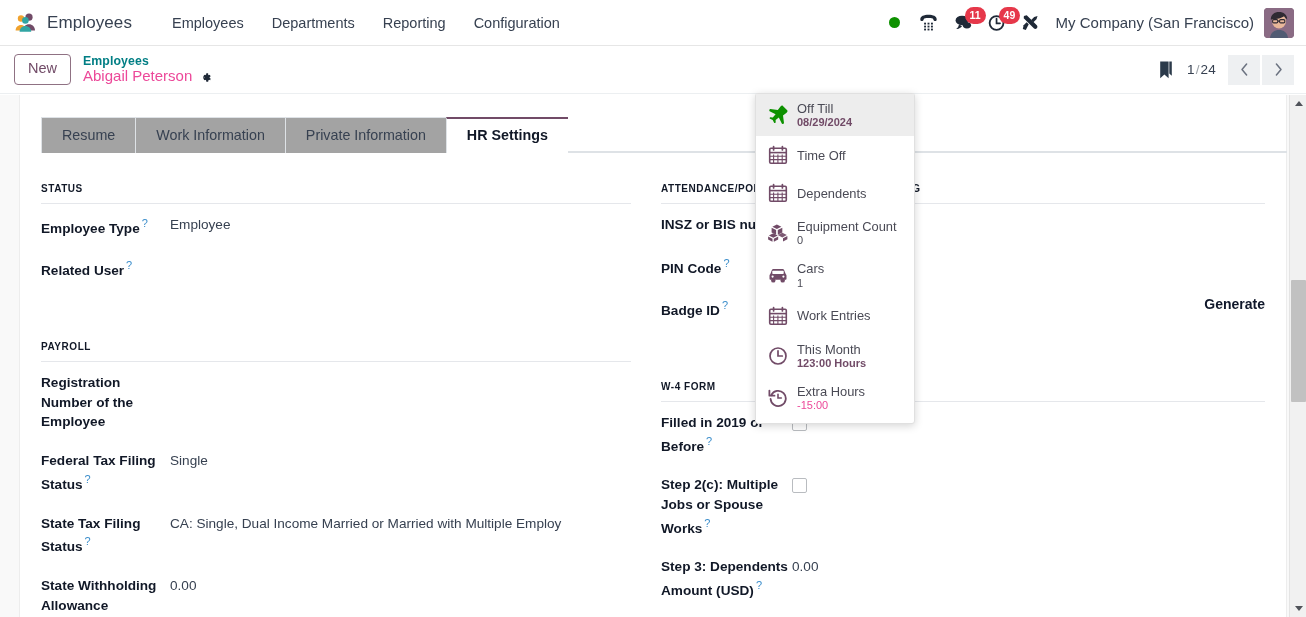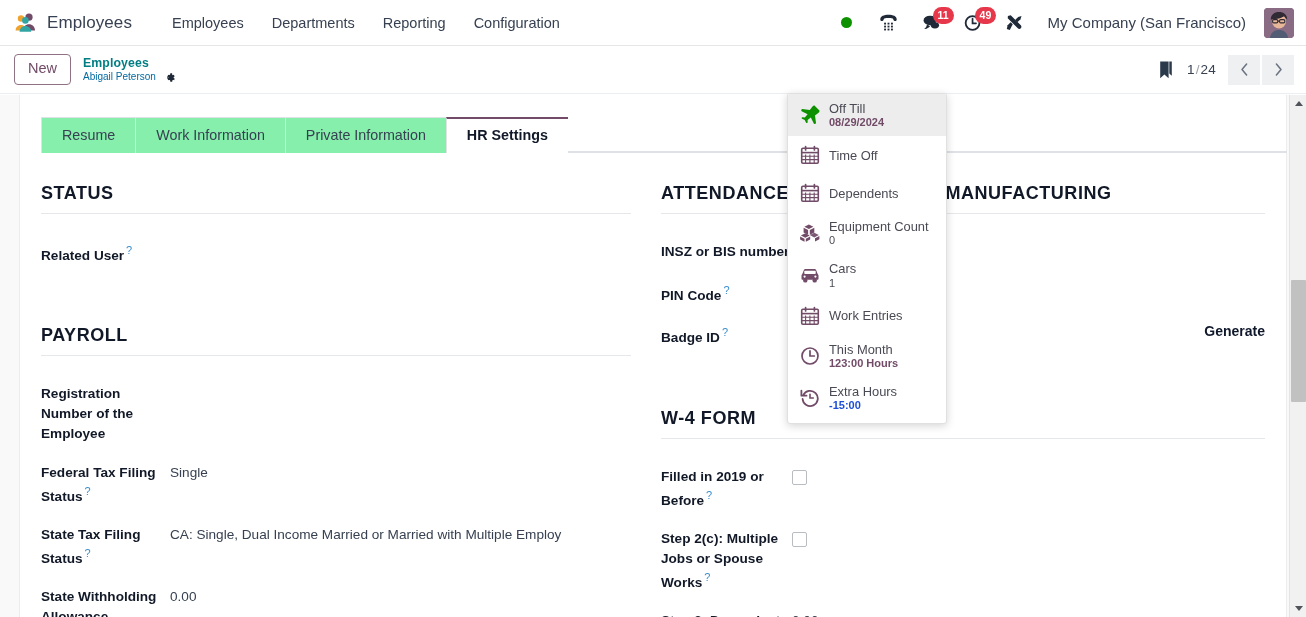--- a/index.html
+++ b/index.html
@@ -33,21 +33,21 @@
     font-size: 17px; color: #374151; font-weight: 400;
     letter-spacing: .1px;
   }
   .nav-items { display: flex; align-items: center; gap: 0; }
   .nav-item {
     font-size: 14.5px; color: #374151;
     padding: 6px 14px; cursor: pointer; white-space: nowrap;
   }
   .nav-right {
     margin-left: auto;
-    display: flex; align-items: center; gap: 8px;
+    display: flex; align-items: center; gap: 0px;
   }
   .sys-icon {
     position: relative;
     display: flex; align-items: center; justify-content: center;
     width: 34px; height: 34px; cursor: pointer; color: #1f2937;
   }
   .dot-green {
     width: 11px; height: 11px; border-radius: 50%;
     background: #0d9100;
   }
@@ -96,21 +96,21 @@
     cursor: pointer;
     margin-right: 12px;
     line-height: 1.2;
   }
   .breadcrumb { line-height: 1.12; padding-top:1px; }
   .bc-top {
     font-size: 12.3px; color: #017e84; font-weight: 700;
     cursor: pointer; letter-spacing: .1px;
   }
   .bc-current {
-    font-size: 10px; color: #0369a1;
+    font-size: 15px; color: #ec4899;
     display: flex; align-items: center; gap: 7px;
   }
   .gear {
     width: 13px; height: 13px; display:block; cursor:pointer;
     position: relative; top: 1px;
   }
 
   
   .stat-buttons {
     display: flex; align-items: stretch;
@@ -172,42 +172,42 @@
     border: none;
     display: flex; align-items: center; justify-content: center;
     cursor: pointer;
     color: #6b7280;
   }
   .pager-btn + .pager-btn { margin-left: 2px; }
 
   
   .dropdown {
     position: absolute;
-    left: 787px; top: 93px;
+    left: 755px; top: 93px;
     width: 160px;
     background: #ffffff;
     border: 1px solid #e0e0e0;
     border-radius: 3px;
     box-shadow: 0 2px 9px rgba(0,0,0,.17);
     padding: 0 0 4px;
     z-index: 50;
   }
   .dd-item {
     display: flex; align-items: center; gap: 9px;
     padding: 7px 10px 7px 12px;
     cursor: pointer;
     min-height: 38px;
   }
   .dd-item.active { background: #ededed; }
   .dd-ico { width: 20px; height: 20px; flex: none; color: #714b67; display:block; }
   .dd-txt { line-height: 1.18; }
   .dd-label { font-size: 12.9px; color: #4a4a55; white-space: nowrap; }
   .dd-value { font-size: 11px; color: #714b67; font-weight: 700; }
   .dd-value.plain { color: #4a4a55; font-weight: 400; }
-  .dd-value.red { color: #1d4ed8; font-weight: 700; }
+  .dd-value.red { color: #ec4899; font-weight: 400; }
 
   
   .sheet-wrap {
     position: absolute;
     left: 0; top: 95px; right: 0; bottom: 0;
     background: #f9f9f9;
     overflow: hidden;
   }
   .sheet-bg {
     position: absolute;
@@ -223,21 +223,21 @@
     display: flex;
     border-bottom: 1px solid #dee2e6;
     width: calc(100% - 60px);
   }
   .tab {
     font-size: 14.3px;
     color: #374151;
     padding: 9px 20px 10px;
     border: 1px solid #dee2e6;
     border-bottom: none;
-    background: #86efac;
+    background: #a3a3a3;
     margin-bottom: -1px;
     cursor: pointer;
     white-space: nowrap;
     border-right: none;
   }
   .tab:last-of-type { border-right: 1px solid #dee2e6; }
   .tab.active {
     border-top: 2px solid #714b67;
     font-weight: 700;
     color: #111827;
@@ -248,27 +248,27 @@
 
   .form-area {
     position: absolute;
     left: 41px; top: 88px; right: 41px;
     display: flex;
   }
   .col { width: 50%; padding-right: 22px; }
   .col.right { padding-right: 0; padding-left: 8px; }
 
   .sec-title {
-    font-size: 18px;
+    font-size: 10px;
     font-weight: 700;
     color: #111827;
     letter-spacing: .55px;
     padding-bottom: 9px;
     border-bottom: 1px solid #e5e7eb;
-    margin-bottom: 27px;
+    margin-bottom: 10px;
     white-space: nowrap;
     overflow: hidden;
   }
   .sec-title.spaced { margin-top: 60px; }
 
   .frow {
     display: flex;
     align-items: flex-start;
     margin-bottom: 18px;
     min-height: 22px;
@@ -534,20 +534,24 @@
     <div class="tab">Private Information</div>
     <div class="tab active">HR Settings</div>
     <div class="tab-filler"></div>
   </div>
 
   <div class="form-area">
 
     <div class="col">
       <div class="sec-title">STATUS</div>
 
+      <div class="frow">
+        <div class="flabel"><span>Employee Type</span><span class="qmark">?</span></div>
+        <div class="fvalue">Employee</div>
+      </div>
 
       <div class="frow">
         <div class="flabel"><span>Related User</span><span class="qmark">?</span></div>
         <div class="fvalue empty"></div>
       </div>
 
       <div class="sec-title spaced">PAYROLL</div>
 
       <div class="frow">
         <div class="flabel">Registration Number of the Employee</div>

